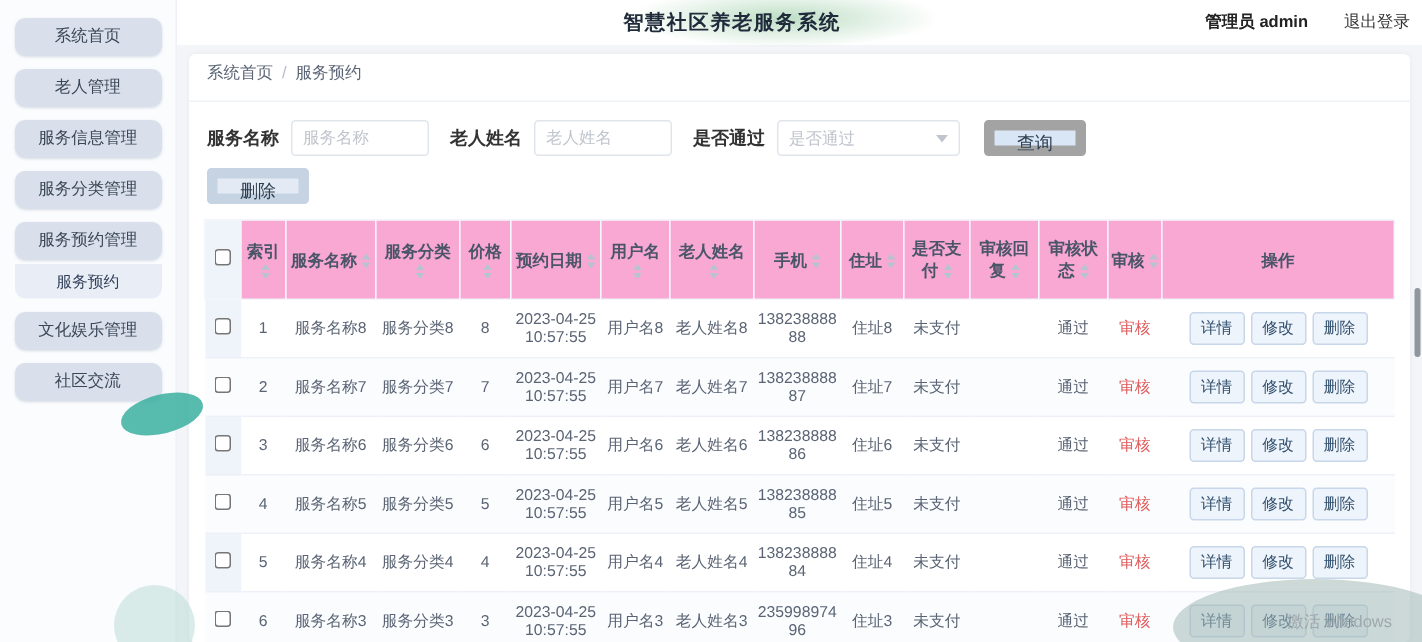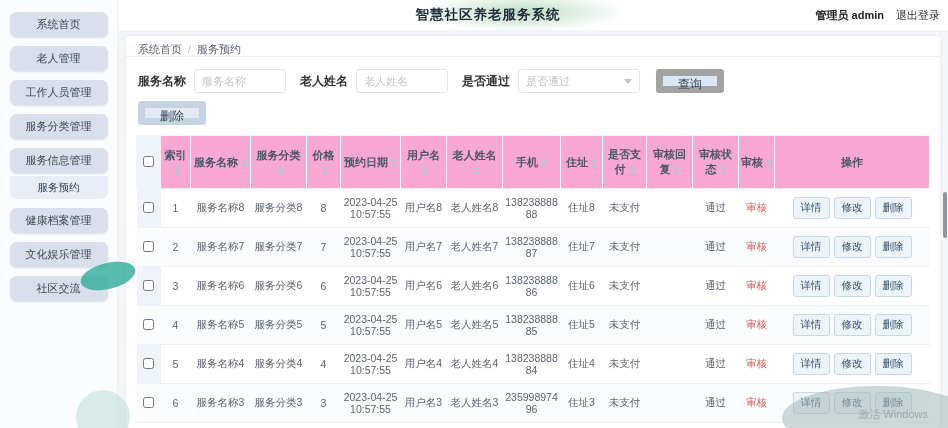--- a/index.html
+++ b/index.html
@@ -16,30 +16,30 @@
     border-radius:0 0 7px 7px;font-size:10.5px;color:#33415a;cursor:pointer}
 
   
   .main{flex:1;min-width:0;display:flex;flex-direction:column;background:#f3f5f9;position:relative}
   .topbar{height:30px;background:#fff;position:relative;flex:none;z-index:1}
   .title-glow{position:absolute;left:300px;top:-8px;width:210px;height:40px;
     background:radial-gradient(ellipse at center,rgba(125,190,140,.5),rgba(125,190,140,0) 70%)}
   .app-title{position:absolute;left:0;right:90px;top:0;height:30px;line-height:30px;text-align:center;
     font-size:13.5px;font-weight:bold;color:#1f2a3a;letter-spacing:1px}
   .user-area{position:absolute;right:8px;top:0;height:30px;line-height:30px;font-size:11px;color:#222;white-space:nowrap}
-  .user-name{font-weight:bold;margin-right:12px}
+  .user-name{font-weight:bold;margin-right:24px}
   .logout{color:#333;cursor:pointer;text-decoration:none}
 
   .toast{position:absolute;left:235px;top:6px;background:#eff9e9;border:1px solid #d9efcf;color:#67c23a;
     font-size:11px;height:21px;padding:0 12px 0 8px;border-radius:4px;display:flex;align-items:center;gap:5px;z-index:6}
   .toast-dot{width:9px;height:9px;border-radius:50%;background:#67c23a;display:inline-block}
 
   .card{margin:6px 8px 0;background:#fff;border-radius:4px;flex:1;display:flex;flex-direction:column;
     overflow:hidden;box-shadow:0 0 4px rgba(0,0,0,.05)}
-  .breadcrumb{height:21px;line-height:27px;padding:0 12px;font-size:11px;color:#5a6474;border-bottom:1px solid #eef1f5}
+  .breadcrumb{height:32px;line-height:27px;padding:0 12px;font-size:11px;color:#5a6474;border-bottom:1px solid #eef1f5}
   .breadcrumb a{color:#5a6474;text-decoration:none;cursor:pointer}
   .bc-sep{margin:0 6px;color:#b6bdc8}
 
   .filters{display:flex;align-items:center;gap:8px;padding:12px 12px 8px}
   .f-label{font-size:12px;font-weight:bold;color:#333;white-space:nowrap;margin-left:6px}
   .f-label:first-child{margin-left:0}
   .input{width:92px;height:24px;border:1px solid #e0e5ec;border-radius:3px;font-size:11px;padding:0 7px;color:#333;outline:none}
   .input::placeholder{color:#c0c4cc}
   .select{width:122px;height:24px;border:1px solid #e0e5ec;border-radius:3px;font-size:11px;color:#c0c4cc;
     display:flex;align-items:center;justify-content:space-between;padding:0 7px;background:#fff;cursor:pointer}
@@ -75,25 +75,24 @@
   .watermark{position:absolute;right:20px;bottom:6px;font-size:11px;color:#9fa8ad;z-index:6}
   .scrollbar{position:absolute;right:1px;top:192px;width:4px;height:46px;background:#8f969e;border-radius:2px;z-index:7}
 </style>
 </head>
 <body>
 
 <div class="app">
   <aside class="sidebar">
       <div class="side-item">系统首页</div>
       <div class="side-item">老人管理</div>
-      <div class="side-item">工作人员管理</div>
+      <div class="side-item">服务信息管理</div>
       <div class="side-item">服务分类管理</div>
-      <div class="side-item">服务信息管理</div>
+      <div class="side-item">服务预约管理</div>
       <div class="side-sub">服务预约</div>
-      <div class="side-item">健康档案管理</div>
       <div class="side-item">文化娱乐管理</div>
       <div class="side-item">社区交流</div>
     </aside>
 
   <div class="main">
     <header class="topbar">
       <div class="title-glow"></div>
       <div class="app-title">智慧社区养老服务系统</div>
       <div class="user-area">
         <span class="user-name">管理员 admin</span><a class="logout">退出登录</a>

